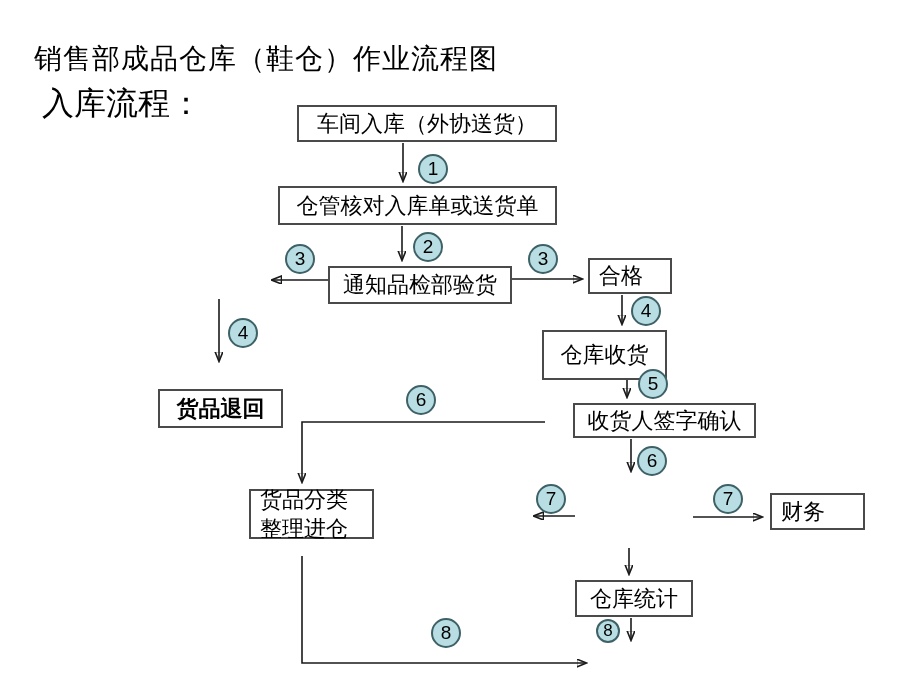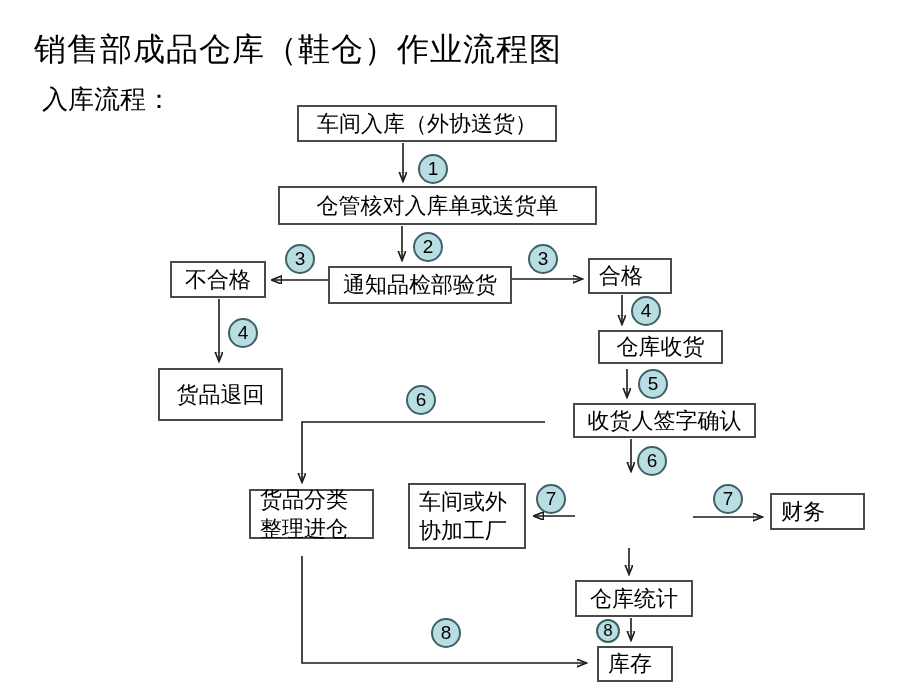--- a/index.html
+++ b/index.html
@@ -14,26 +14,26 @@
   body{background:#e8e8e8;}
   .slide{
     position:relative;
     width:920px;height:690px;
     background:var(--bg-color);
     overflow:hidden;
     font-family:"Liberation Serif","DejaVu Serif",serif;
     color:var(--text-color);
   }
   .title{
-    position:absolute;left:34px;top:28px;
-    font-size:32px;letter-spacing:1px;white-space:nowrap;
+    position:absolute;left:34px;top:40px;
+    font-size:28px;letter-spacing:1px;white-space:nowrap;
   }
   .subtitle{
     position:absolute;left:42px;top:82px;
-    font-size:26px;white-space:nowrap;
+    font-size:32px;white-space:nowrap;
   }
   .box{
     position:absolute;
     border:2px solid var(--box-border);
     background:var(--bg-color);
     font-size:22px;line-height:1.25;
     display:flex;align-items:center;justify-content:center;
     text-align:center;white-space:pre-line;
     box-sizing:border-box;
   }
@@ -78,46 +78,42 @@
     <path d="M545,422 H302 V482" marker-end="url(#ah)"></path>
     <path d="M575,516 H534" marker-end="url(#ah)"></path>
     <path d="M693,517 H762" marker-end="url(#ah)"></path>
     <path d="M629,548 V574" marker-end="url(#ah)"></path>
     <path d="M631,618 V640" marker-end="url(#ah)"></path>
     <path d="M302,556 V663 H586" marker-end="url(#ah)"></path>
   </svg>
 
   <div class="box" style="left:297px;top:105px;width:260px;height:37px;">车间入库（外协送货）</div>
 
-  <div class="box" style="left:278px;top:186px;width:319px;height:39px;">仓管核对入库单或送货单</div>
+  <div class="box" style="left:278px;top:186px;width:279px;height:39px;">仓管核对入库单或送货单</div>
 
-  <div class="box" style="left:170px;top:261px;width:96px;height:37px;">不合格</div>
 
   <div class="box" style="left:328px;top:266px;width:184px;height:38px;">通知品检部验货</div>
 
   <div class="box left" style="left:588px;top:258px;width:84px;height:36px;">合格</div>
 
-  <div class="box" style="left:158px;top:368px;width:125px;height:53px;">货品退回</div>
+  <div class="box" style="left:158px;top:389px;width:125px;height:39px;font-weight:bold;">货品退回</div>
 
-  <div class="box" style="left:598px;top:330px;width:125px;height:34px;">仓库收货</div>
+  <div class="box" style="left:542px;top:330px;width:125px;height:50px;">仓库收货</div>
 
   <div class="box" style="left:545px;top:403px;width:183px;height:35px;margin-left:28px;">收货人签字确认</div>
 
   <div class="box twoline left" style="left:249px;top:489px;width:125px;height:50px;">货品分类
 整理进仓</div>
 
-  <div class="box twoline left" style="left:408px;top:483px;width:118px;height:66px;">车间或外
-协加工厂</div>
 
 
   <div class="box left" style="left:770px;top:493px;width:95px;height:37px;">财务</div>
 
   <div class="box" style="left:575px;top:580px;width:118px;height:37px;">仓库统计</div>
 
-  <div class="box left" style="left:597px;top:646px;width:76px;height:36px;">库存</div>
 
   <div class="circle" style="left:418px;top:154px;">1</div>
   <div class="circle" style="left:413px;top:232px;">2</div>
   <div class="circle" style="left:285px;top:244px;">3</div>
   <div class="circle" style="left:528px;top:244px;">3</div>
   <div class="circle" style="left:228px;top:318px;">4</div>
   <div class="circle" style="left:631px;top:296px;">4</div>
   <div class="circle" style="left:638px;top:369px;">5</div>
   <div class="circle" style="left:406px;top:385px;">6</div>
   <div class="circle" style="left:637px;top:446px;">6</div>

